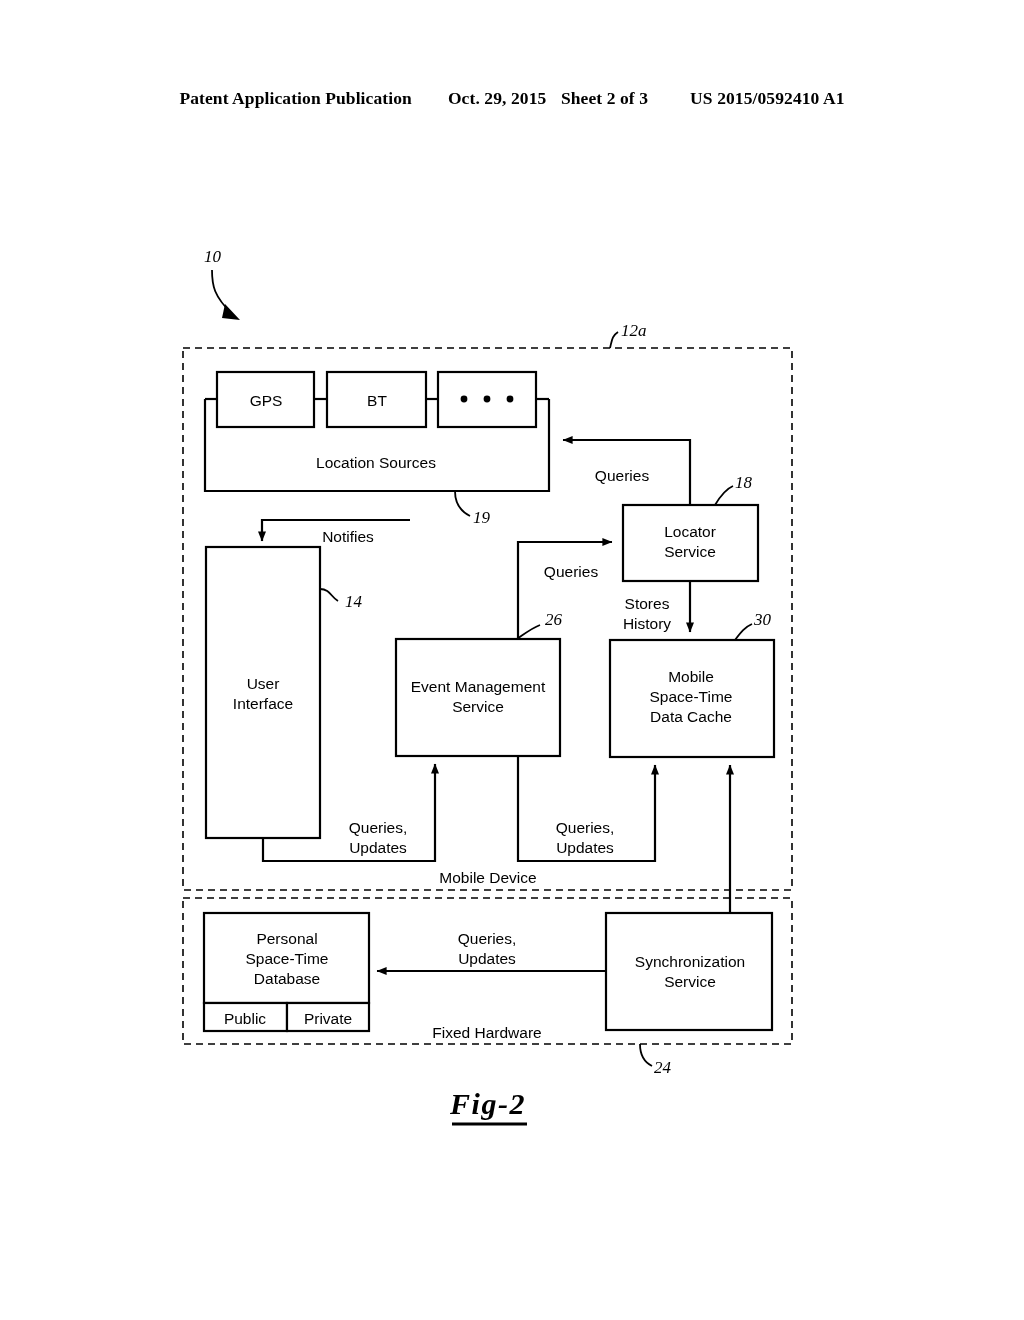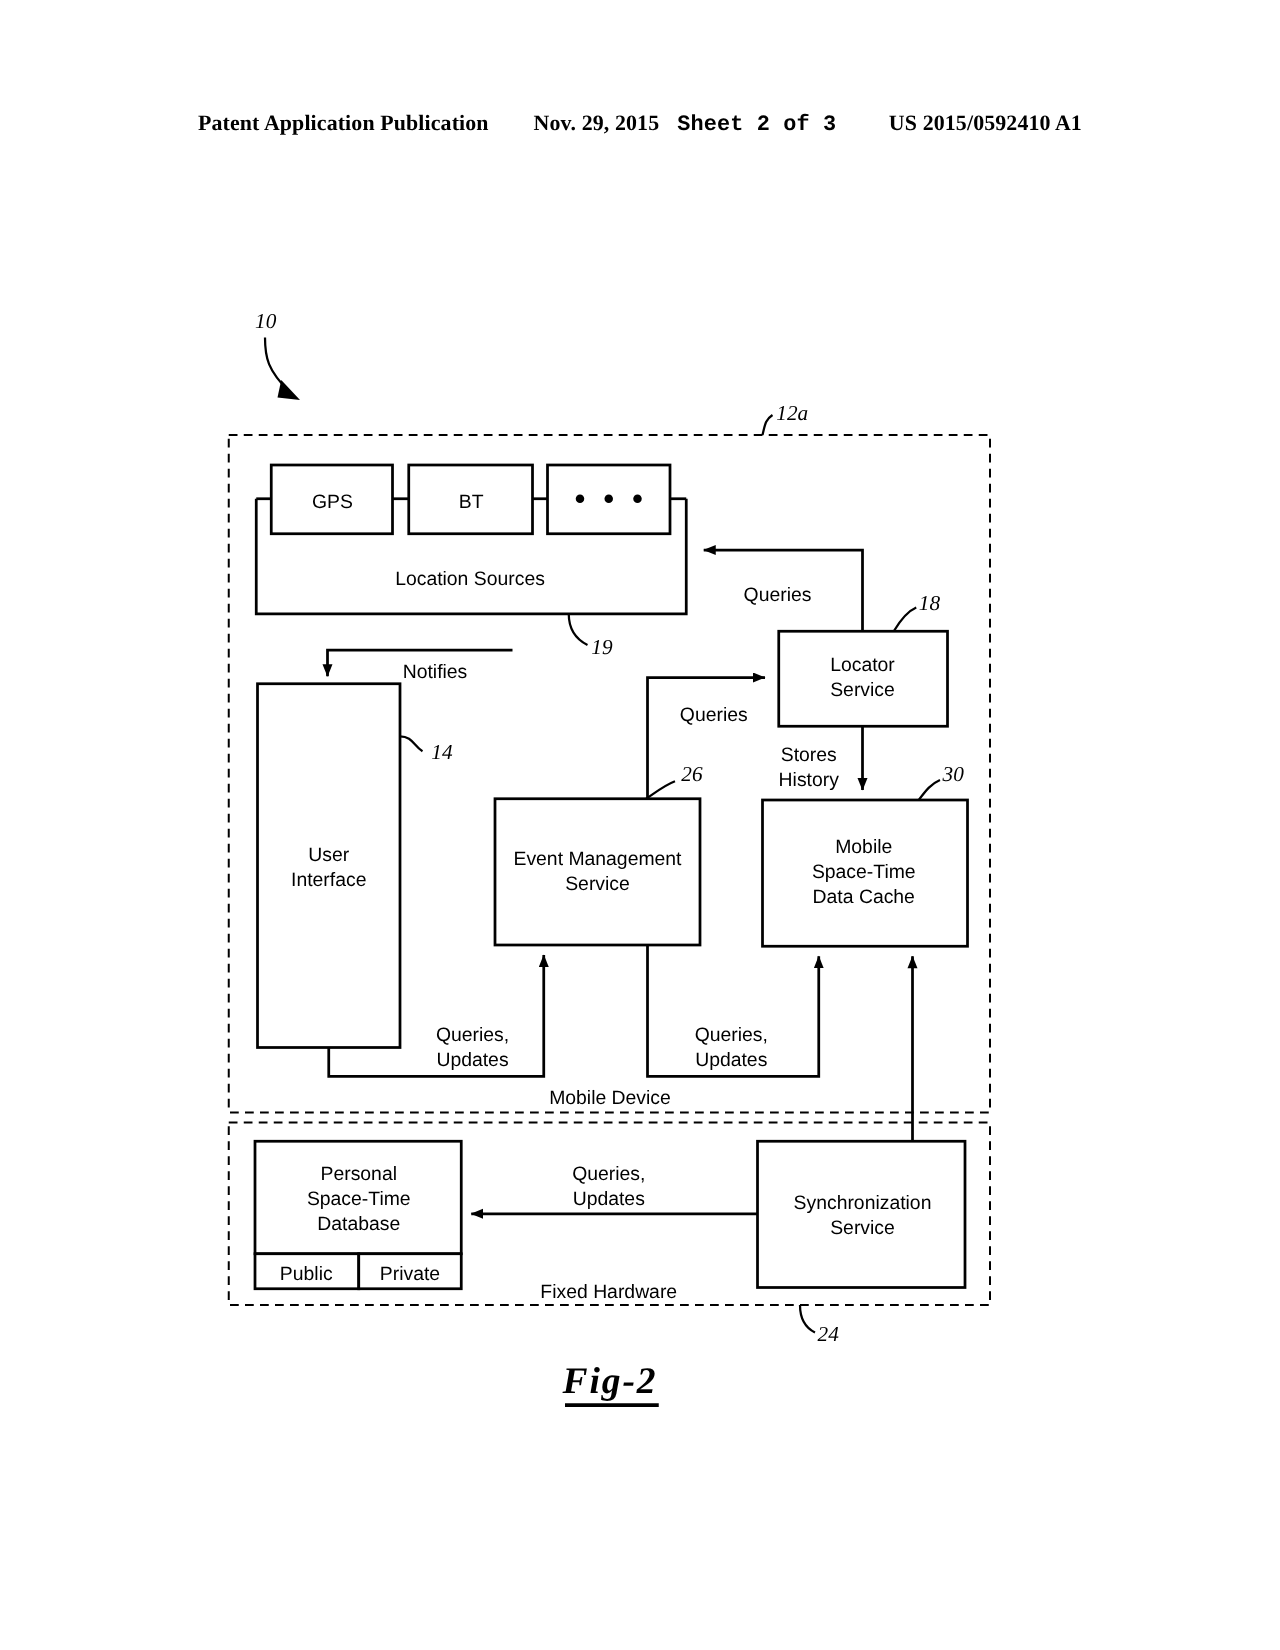--- a/index.html
+++ b/index.html
@@ -29,21 +29,21 @@
     justify-content: center;
     align-items: baseline;
     font-family: "Liberation Serif", serif;
     font-weight: bold;
     font-size: 17.5px;
     letter-spacing: 0.1px;
     white-space: nowrap;
   }
   .hdr .h-left { margin-right: 36px; }
   .hdr .h-mid  { margin-right: 42px; }
-  .hdr .h-mid .sheet { margin-left: 10px; font-family: Liberation Mono, monospace; }
+  .hdr .h-mid .sheet { margin-left: 10px; }
   .hdr .h-right { }
 
   svg { position: absolute; top: 0; left: 0; }
 
   text {
     font-family: "Liberation Sans", sans-serif;
     fill: #000000;
   }
   .boxlabel { font-size: 15.5px; text-anchor: middle; }
   .flowlabel { font-size: 15.5px; text-anchor: middle; }
@@ -86,21 +86,21 @@
   .dot { fill: #000000; }
 </style>
 </head>
 <body>
 
 <div id="page">
 
   <div class="hdr">
     <span class="h-left">Patent Application Publication</span>
     <span class="h-mid">
-      <span>Nov. 29, 2015</span>
+      <span>Oct. 29, 2015</span>
       <span class="sheet">Sheet 2 of 3</span>
     </span>
     <span class="h-right">US 2015/0592410 A1</span>
   </div>
 
   <svg width="1024" height="1320" viewBox="0 0 1024 1320">
     <defs>
       <marker id="arrow" markerWidth="11" markerHeight="11" refX="9.6" refY="4" orient="auto" markerUnits="userSpaceOnUse">
         <path d="M0,0 L10,4 L0,8 z" fill="#000000"></path>
       </marker>

